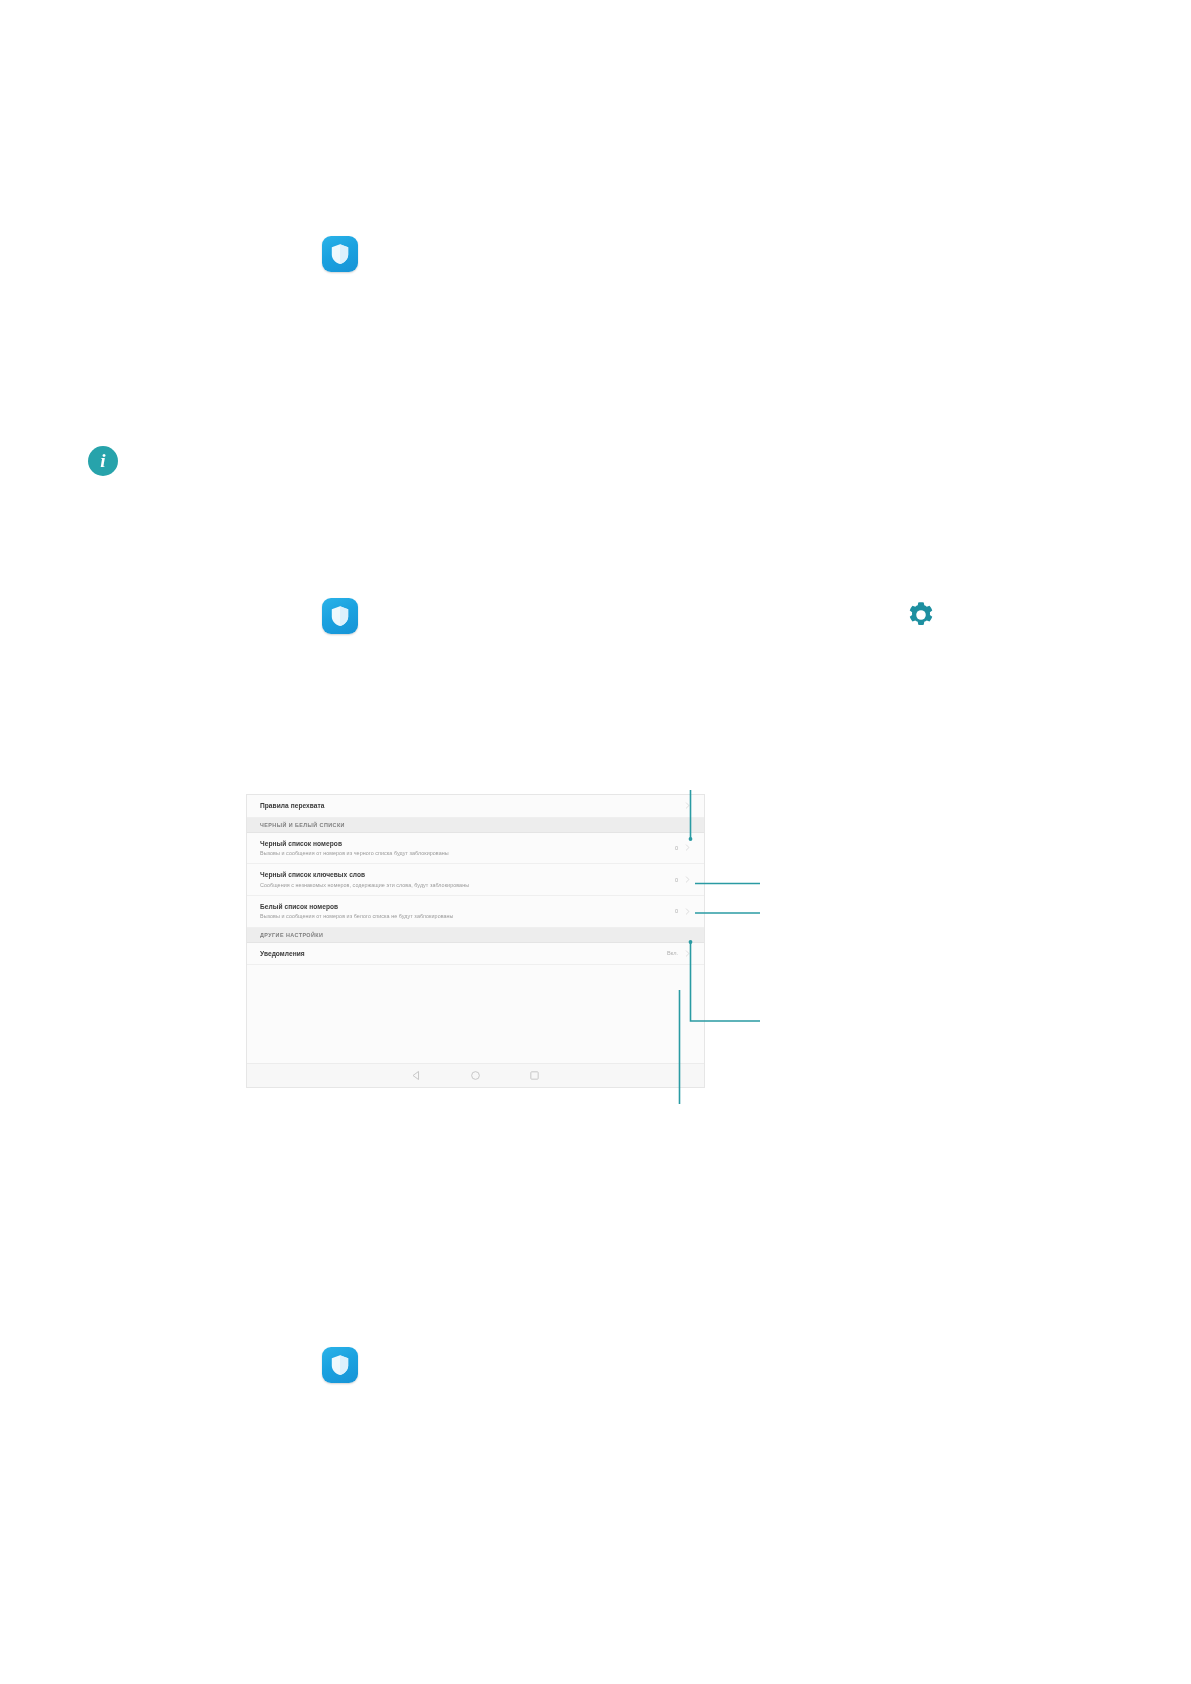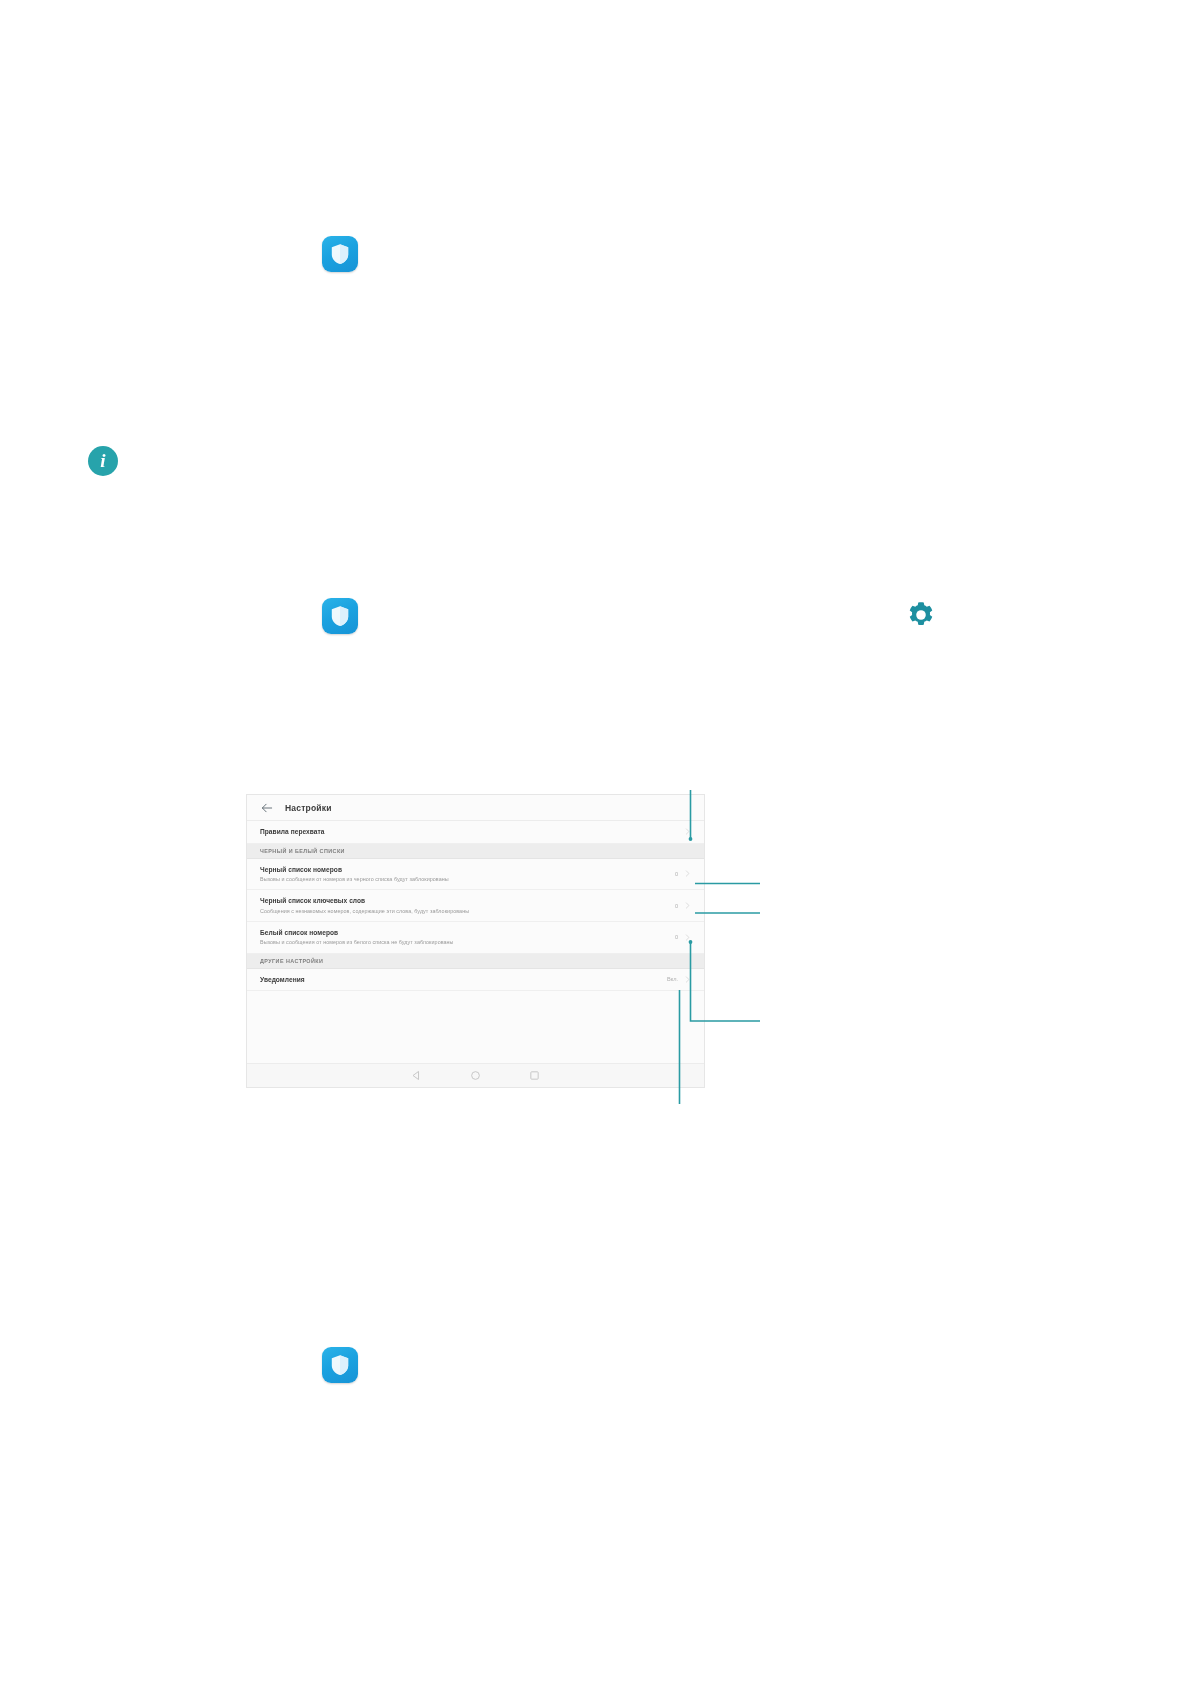--- a/index.html
+++ b/index.html
@@ -151,27 +151,20 @@
 
 <div class="abs" style="left:906px; top:600px;">
   <svg class="gear-icon" viewBox="0 0 32 32" aria-hidden="true">
     <path fill="#1d8fa0" d="M16 2.3c-1.0 0-2.0.1-2.9.3l-.6 3.1a10.5 10.5 0 0 0-2.6 1.5L6.9 6.1a13.8 13.8 0 0 0-2.9 5.0l2.5 1.9a10.6 10.6 0 0 0 0 3.0l-2.5 1.9a13.8 13.8 0 0 0 2.9 5.0l3.0-1.1a10.5 10.5 0 0 0 2.6 1.5l.6 3.1a13.9 13.9 0 0 0 5.8 0l.6-3.1a10.5 10.5 0 0 0 2.6-1.5l3.0 1.1a13.8 13.8 0 0 0 2.9-5.0l-2.5-1.9a10.6 10.6 0 0 0 0-3.0l2.5-1.9a13.8 13.8 0 0 0-2.9-5.0l-3.0 1.1a10.5 10.5 0 0 0-2.6-1.5l-.6-3.1c-.9-.2-1.9-.3-2.9-.3z"></path>
     <circle cx="16" cy="16" r="5.1" fill="#ffffff"></circle>
   </svg>
 </div>
 
 <div class="device">
 
-  <div class="device-appbar">
-    <svg class="back-arrow" viewBox="0 0 24 24" aria-hidden="true">
-      <path d="M10.5 5.5 L4 12 L10.5 18.5" fill="none" stroke="#5f6a72" stroke-width="1.6" stroke-linecap="round" stroke-linejoin="round"></path>
-      <path d="M4.2 12 H20" fill="none" stroke="#5f6a72" stroke-width="1.6" stroke-linecap="round"></path>
-    </svg>
-    <span class="appbar-title">Настройки</span>
-  </div>
 
   <div class="device-body">
 
     <div class="dev-row">
       <div class="texts">
         <div class="dev-title">Правила перехвата</div>
       </div>
       <span class="dev-count"></span>
       <svg class="dev-chev" viewBox="0 0 12 12" aria-hidden="true">
         <path d="M4 1.5 L8.5 6 L4 10.5" fill="none" stroke="#9a9a9a" stroke-width="1.2" stroke-linecap="round" stroke-linejoin="round"></path>

